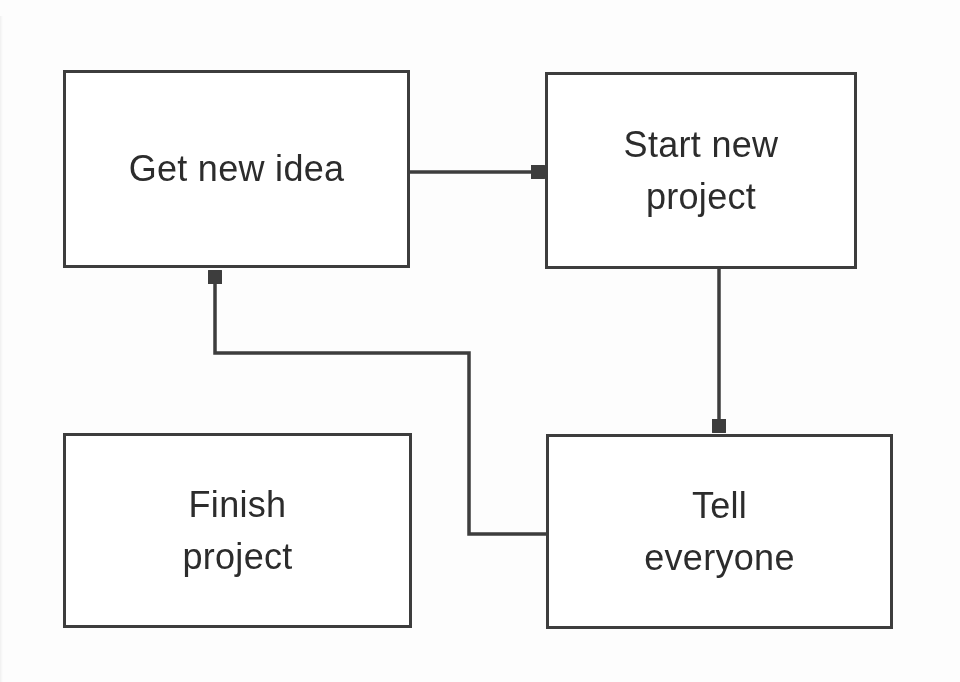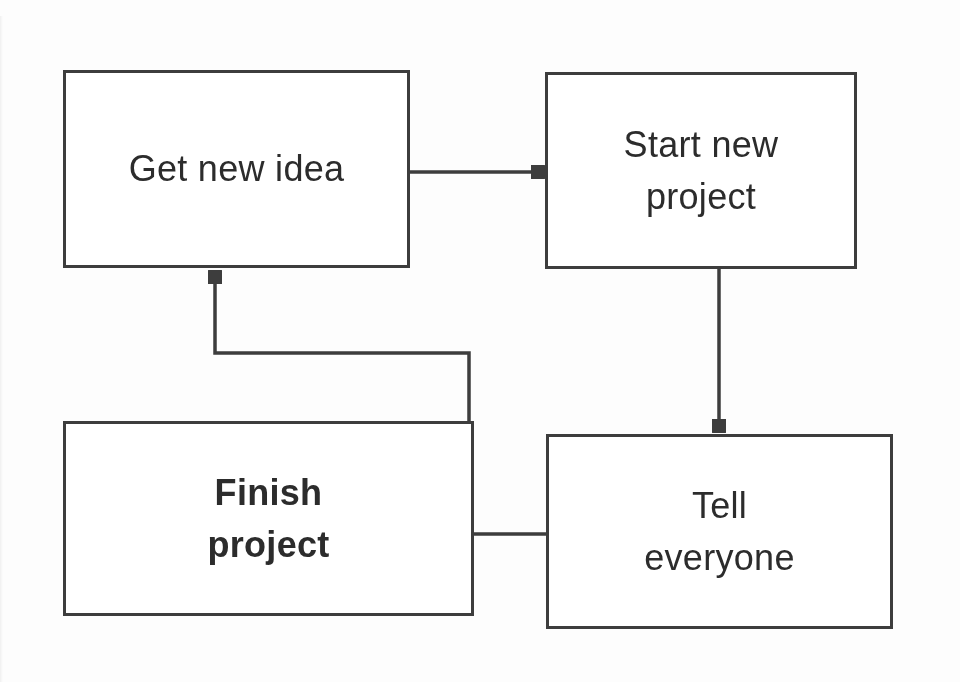--- a/index.html
+++ b/index.html
@@ -46,21 +46,21 @@
   }
   .node .label {
     font-size: 36px;
     line-height: 1.42;
     color: var(--text);
     white-space: pre-line;
     letter-spacing: 0.3px;
   }
   .node-get-new-idea     { left: 63px;  top: 54px;  width: 347px; height: 198px; }
   .node-start-new-project{ left: 545px; top: 56px;  width: 312px; height: 197px; }
-  .node-finish-project   { left: 63px;  top: 405px; width: 411px; height: 195px; font-weight: bold; }
+  .node-finish-project   { left: 63px;  top: 417px; width: 349px; height: 195px; }
   .node-tell-everyone    { left: 546px; top: 418px; width: 347px; height: 195px; }
 </style>
 </head>
 <body>
 
 <div class="canvas">
 
   <svg class="arrows" viewBox="0 0 960 682" xmlns="http://www.w3.org/2000/svg" aria-hidden="true">
     <defs>
       <marker id="arrowhead" markerWidth="4" markerHeight="4" refX="3.2" refY="2" orient="auto" markerUnits="strokeWidth">

